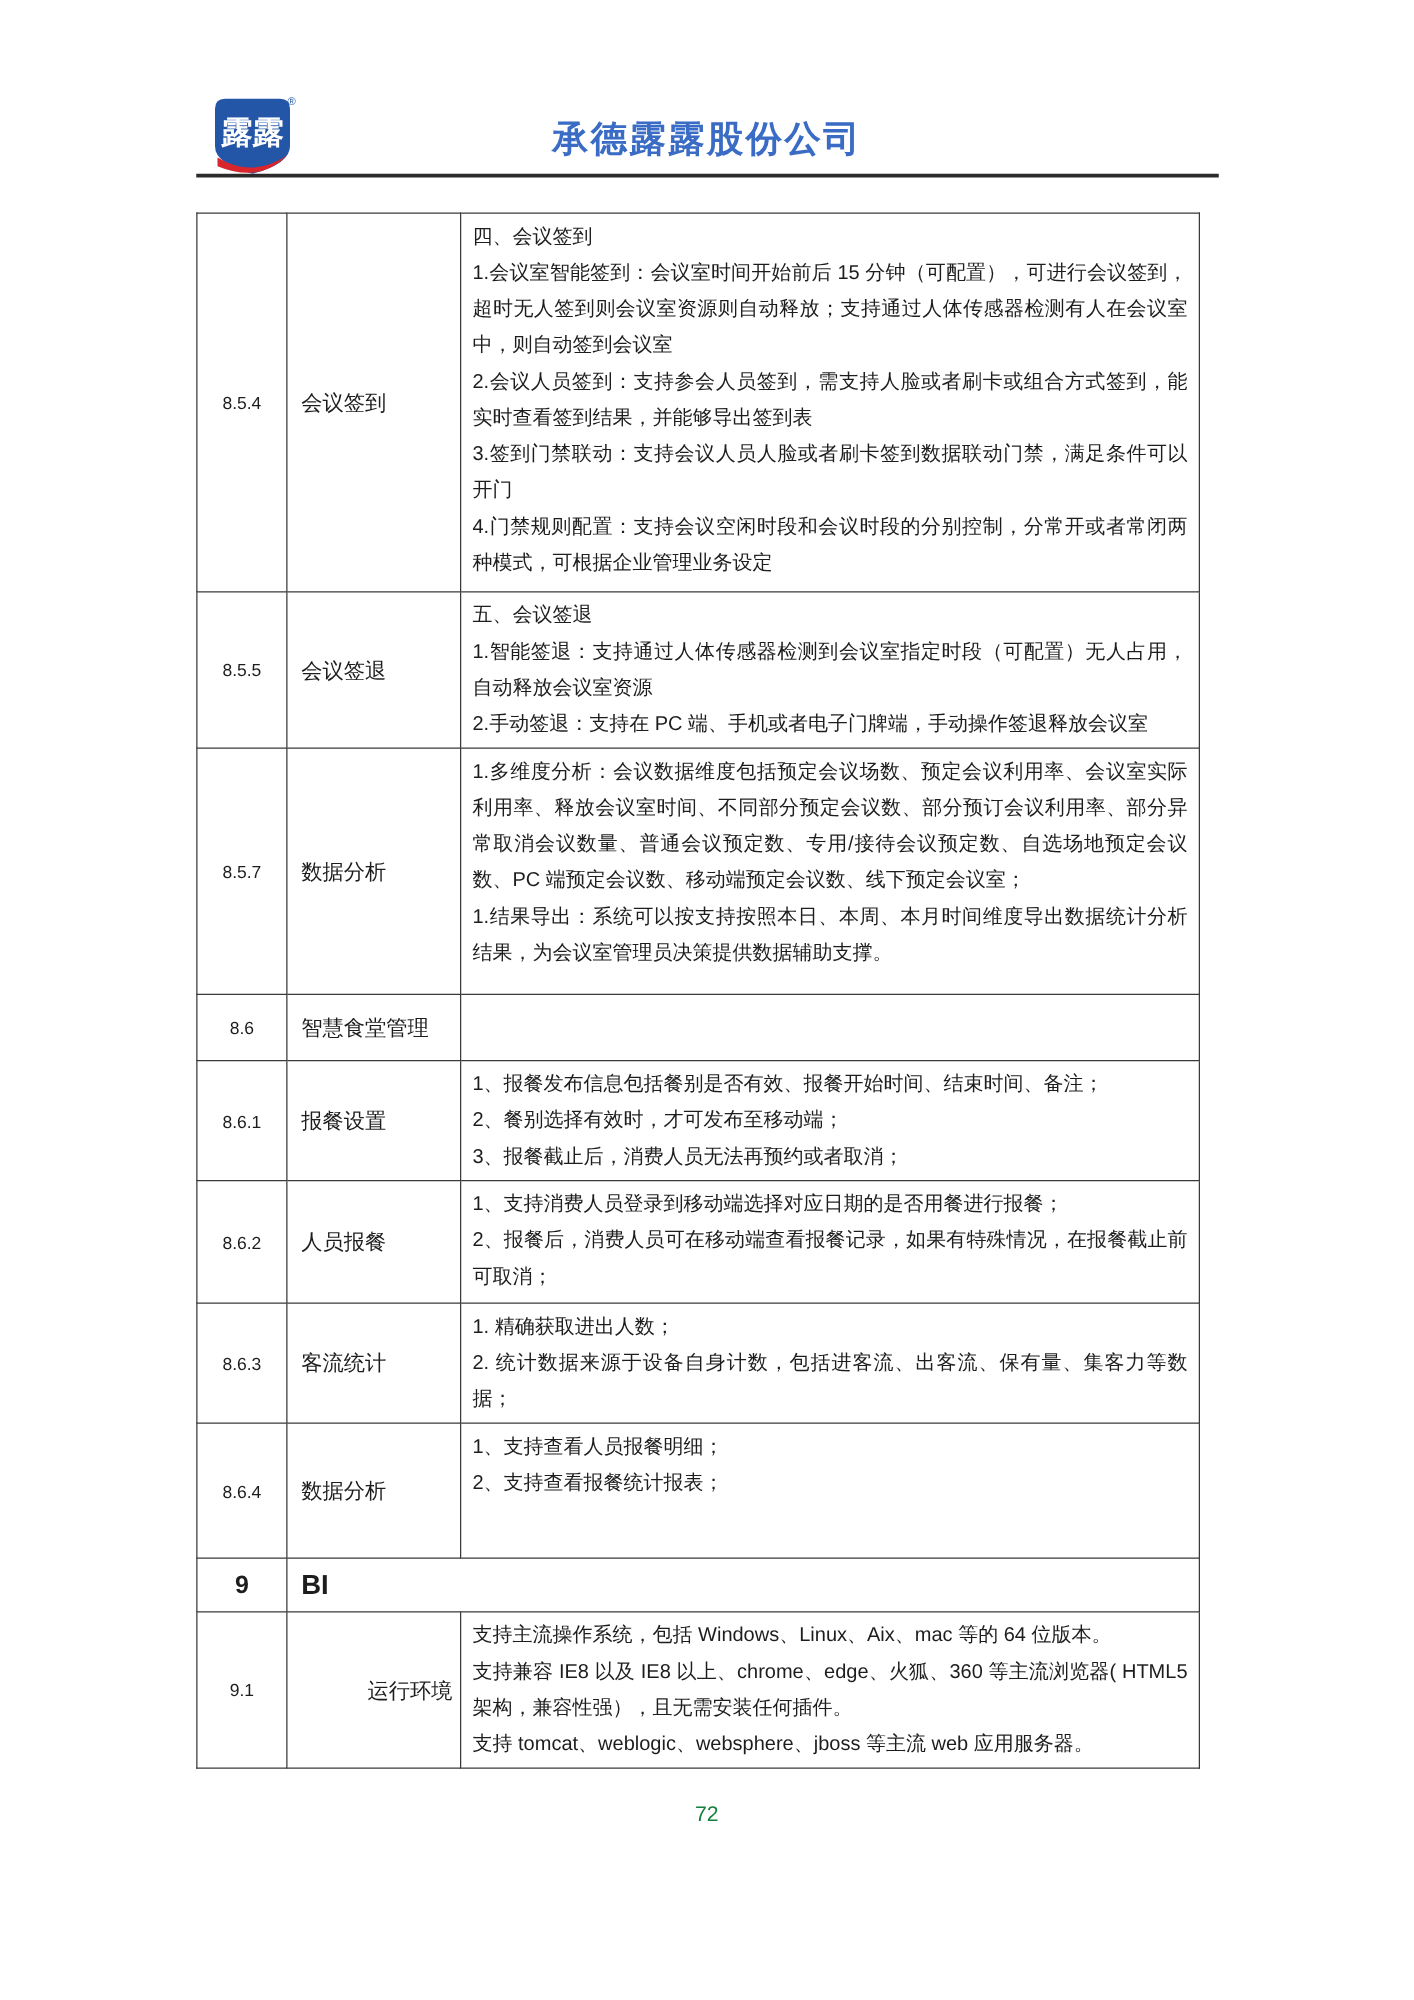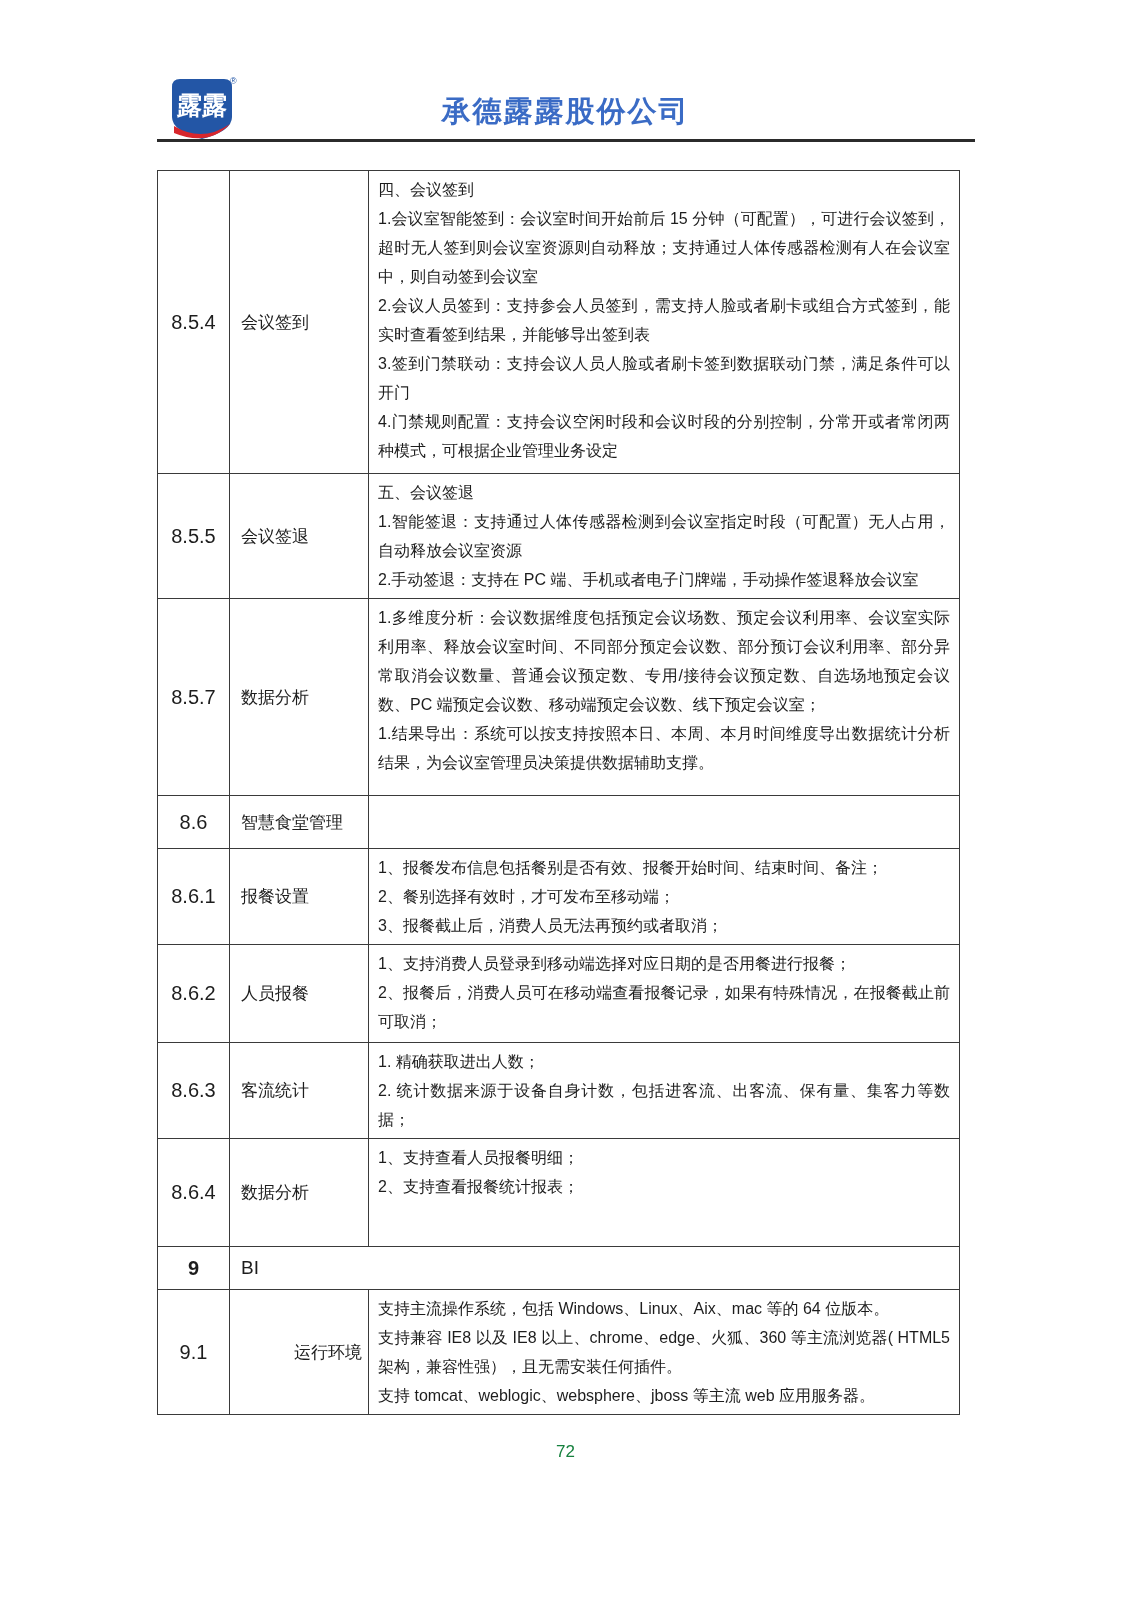--- a/index.html
+++ b/index.html
@@ -24,34 +24,34 @@
   
   .spec-table {
     position:absolute; left:157px; top:170px; width:803px;
     border-collapse:collapse; table-layout:fixed;
   }
   .spec-table td { border:1.5px solid #3a3a3a; }
   .col-id    { width:72px; }
   .col-label { width:139px; }
 
   .cell-id {
-    text-align:center; vertical-align:middle; font-size:20px;
+    text-align:center; vertical-align:middle; font-size:14px;
   }
   .cell-label {
     vertical-align:middle; padding:2px 6px 2px 11px; font-size:17px;
   }
   .cell-content {
     vertical-align:top; padding:4px 9px 4px 9px; font-size:16px;
   }
   .cell-content p {
     margin:0; line-height:29px; text-align:justify;
   }
 
   .id-bold    { font-weight:bold; font-size:20px; }
-  .label-bold { font-weight:normal; font-size:19px; padding-left:11px; }
+  .label-bold { font-weight:bold; font-size:22px; padding-left:11px; }
   .label-center { text-align:right; padding-left:0; }
 
   
   .r0 td { height:294px; }
   .r1 td { height:113px; }
   .r2 td { height:188px; }
   .r3 td { height:44px;  }
   .r4 td { height:86px;  }
   .r5 td { height:89px;  }
   .r6 td { height:84px;  }

